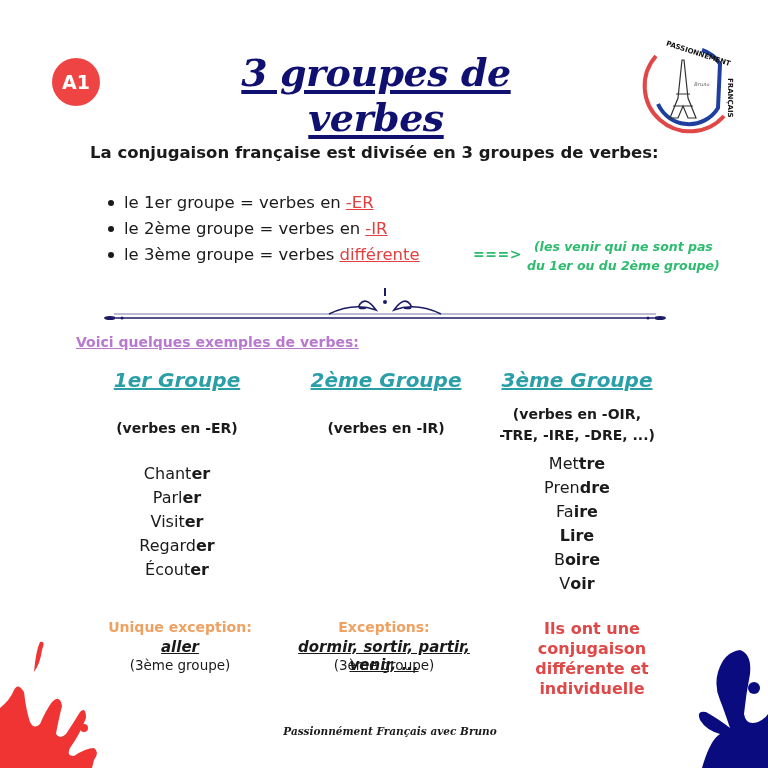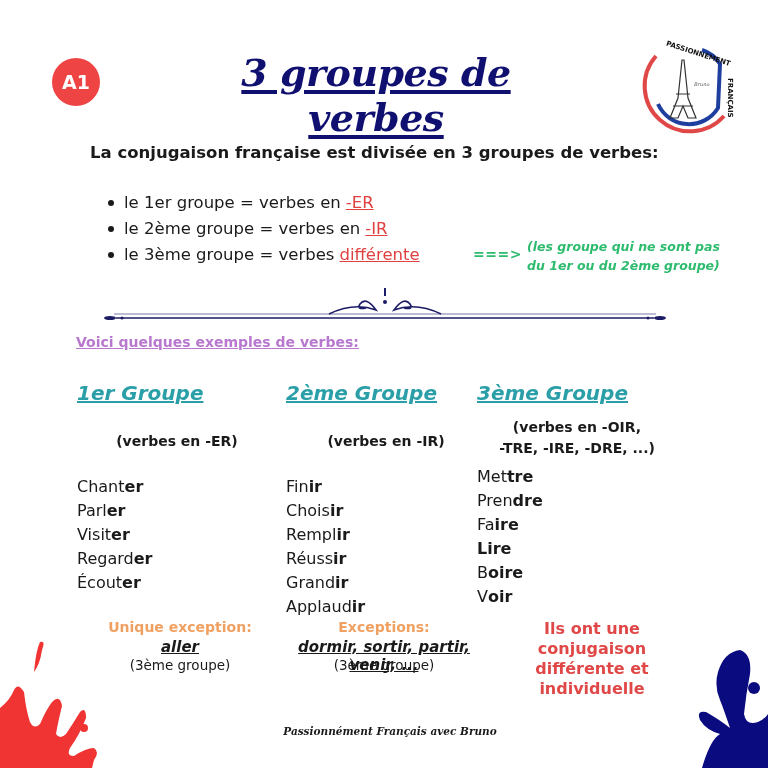--- a/index.html
+++ b/index.html
@@ -22,21 +22,21 @@
   .bullets .dot { display: inline-block; width: 6px; height: 6px; border-radius: 50%; background: #1a1a1a; margin-right: 10px; }
   .bullets .hl { color: #e04040; text-decoration: underline; margin-left: 5px; }
 
   .arrow { position: absolute; left: 473px; top: 246px; color: #2dbb6e; font-weight: bold; font-size: 14px; letter-spacing: 0.5px; }
   .note { position: absolute; left: 527px; top: 237px; color: #2dbb6e; font-style: italic; font-weight: bold; font-size: 12.5px; line-height: 19px; text-align: center; }
 
   .divider { position: absolute; left: 104px; top: 282px; width: 562px; height: 44px; }
 
   .examples-label { position: absolute; left: 40px; top: 334px; color: #b878cf; font-weight: bold; font-size: 14px; text-decoration: underline; margin-left: 36px; }
 
-  .col { position: absolute; top: 381px; width: 200px; }
+  .col { position: absolute; top: 368px; width: 200px; text-align: center; }
   .col.c1 { left: 77px; }
   .col.c2 { left: 286px; }
   .col.c3 { left: 477px; }
   .col-head { font-style: italic; font-weight: bold; font-size: 20px; color: #2a9fa8; text-decoration: underline; height: 32px; }
   .col-sub { font-weight: bold; font-size: 14px; line-height: 21px; margin-top: 12px; height: 42px; display: flex; align-items: flex-start; justify-content: center; }
   .c1 .col-sub, .c2 .col-sub { padding-top: 6px; }
   .c3 .col-sub { margin-top: 4px; }
   .verbs { margin-top: 8px; }
   .verbs div { font-size: 16px; line-height: 24px; color: #1a1a1a; }
   .verbs b { font-weight: bold; }
@@ -90,21 +90,21 @@
     </li>
   <li>
       <span class="dot"></span>
       <span>le 3ème groupe = verbes</span>
       <span class="hl">différente</span>
     </li>
 </ul>
 
 <div class="arrow">===&gt;</div>
 <div class="note">
-  <div>(les groupe qui ne sont pas</div>
+  <div>(les venir qui ne sont pas</div>
   <div>du 1er ou du 2ème groupe)</div>
 </div>
 
 <svg class="divider" viewBox="0 0 562 44">
   <line x1="12" y1="36" x2="550" y2="36" stroke="#1b1b66" stroke-width="1.6"></line>
   <line x1="10" y1="32" x2="552" y2="32" stroke="#1b1b66" stroke-width="0.6"></line>
   <ellipse cx="6" cy="36" rx="6" ry="2" fill="#1b1b66"></ellipse>
   <ellipse cx="556" cy="36" rx="6" ry="2" fill="#1b1b66"></ellipse>
   <circle cx="18" cy="36" r="1.5" fill="#1b1b66"></circle>
     <circle cx="544" cy="36" r="1.5" fill="#1b1b66"></circle>
@@ -124,28 +124,20 @@
     <div><span>Parl</span><b>er</b></div>
     <div><span>Visit</span><b>er</b></div>
     <div><span>Regard</span><b>er</b></div>
     <div><span>Écout</span><b>er</b></div>
   </div>
 </div>
 
 <div class="col c2">
   <div class="col-head">2ème Groupe</div>
   <div class="col-sub">(verbes en -IR)</div>
-  <div class="verbs">
-    <div><span>Fin</span><b>ir</b></div>
-    <div><span>Chois</span><b>ir</b></div>
-    <div><span>Rempl</span><b>ir</b></div>
-    <div><span>Réuss</span><b>ir</b></div>
-    <div><span>Grand</span><b>ir</b></div>
-    <div><span>Applaud</span><b>ir</b></div>
-  </div>
 </div>
 
 <div class="col c3">
   <div class="col-head">3ème Groupe</div>
   <div class="col-sub" style="flex-direction:column;align-items:center;">
     <div>(verbes en -OIR,</div>
     <div>-TRE, -IRE, -DRE, ...)</div>
   </div>
   <div class="verbs">
     <div><span>Met</span><b>tre</b></div>

